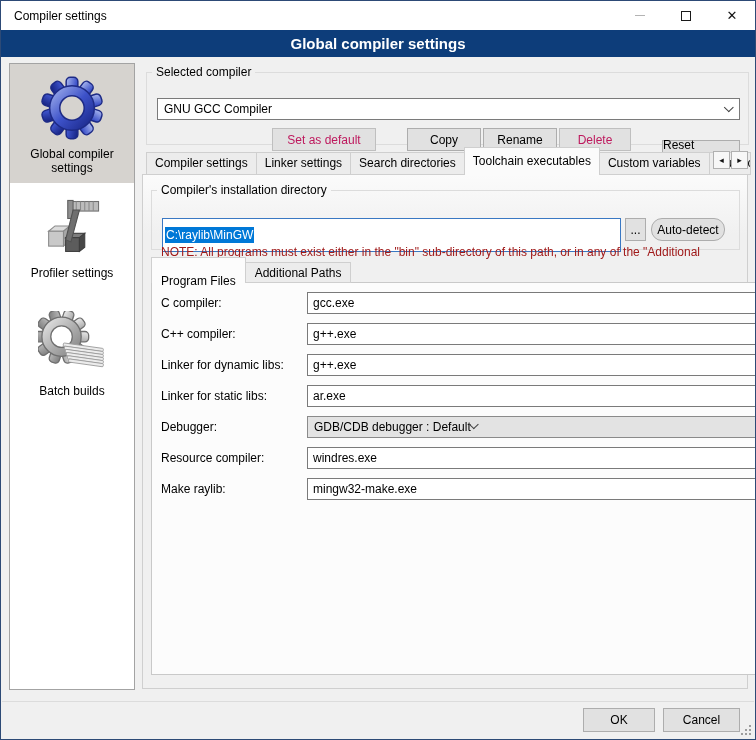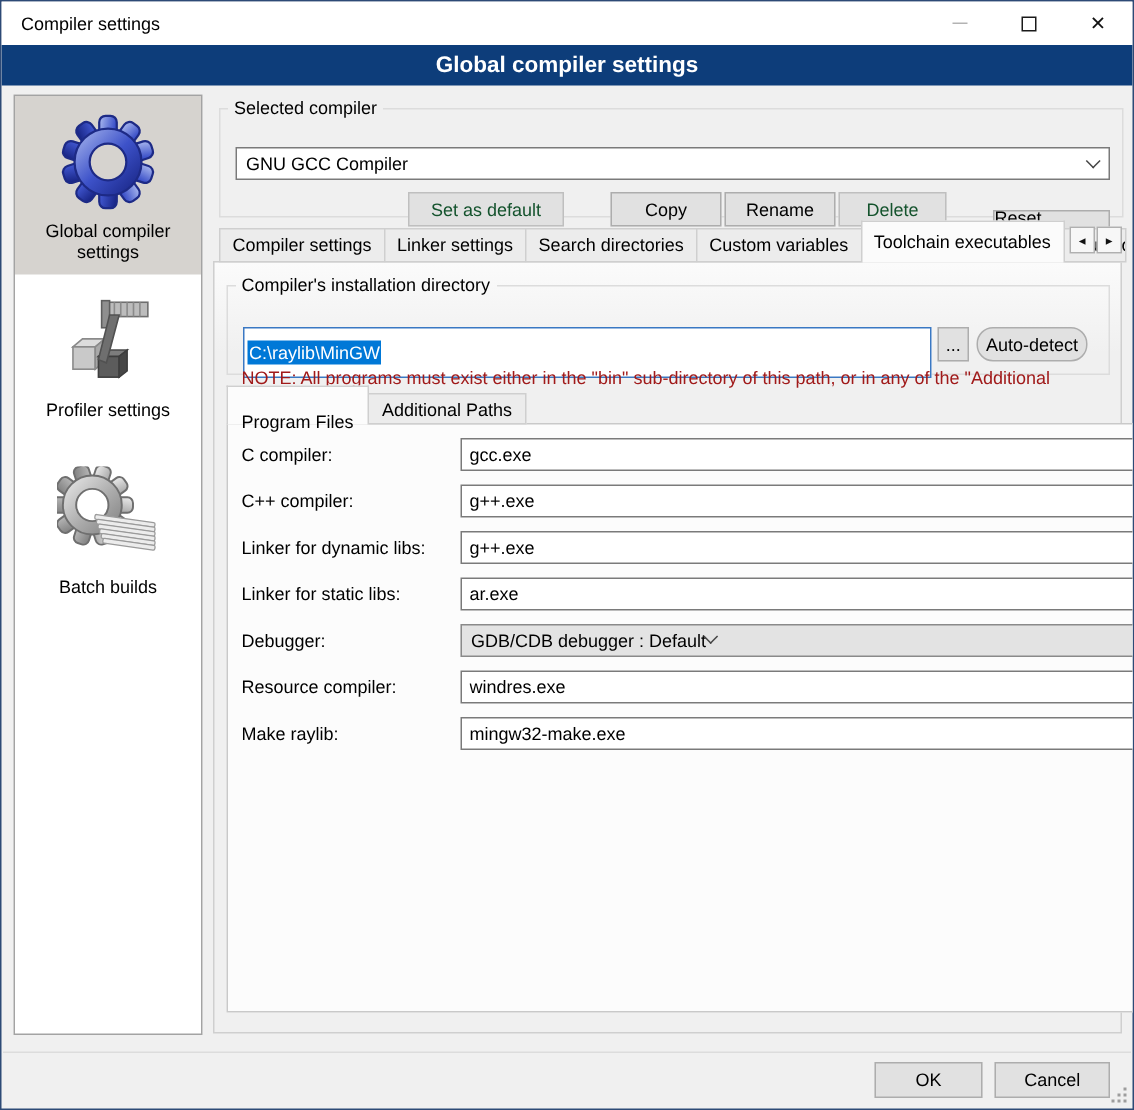--- a/index.html
+++ b/index.html
@@ -45,21 +45,21 @@
            display:flex; align-items:center; padding:0 6px; }
   .combo .combo-text { flex:1; overflow:hidden; white-space:nowrap; }
   .chev { width:7px; height:7px; border-left:1.4px solid #444; border-bottom:1.4px solid #444;
           transform:rotate(-45deg) translate(1px,-2px); flex:none; }
   .combo-main { left:10px; top:19px; width:583px;gap:27px; }
 
   
   .btn { background:#e1e1e1; border:1px solid #adadad; font-size:12px; height:23px;
          display:flex; align-items:center; justify-content:center;
          font-family:"Liberation Sans", sans-serif; }
-  .btn.disabled { color:#14532d; border-color:#bfbfbf; }
+  .btn.disabled { color:#be185d; border-color:#bfbfbf; }
   .btnrow { position:absolute; left:0; right:8px; top:49px; height:23px; display:flex;
             justify-content:flex-end; }
   .btnrow .gap { width:31px; }
   .btnrow .btn + .btn { margin-left:2px; }
   .w104{width:104px;} .w74{width:74px;} .w72{width:72px;} .w78{width:78px;margin-top:12px;}
 
   
   .tabs { position:absolute; left:145px; top:146px; height:28px; display:flex;
           align-items:flex-end; z-index:3; }
   .tab { height:23px; background:#ececec; border:1px solid #cfcfcf; padding:3px 8px 0 8px;
@@ -240,22 +240,22 @@
       <div class="btn disabled w72">Delete</div>
       <div class="gap"></div>
       <div class="btn w78">Reset defaults</div>
     </div>
   </fieldset>
 
   <div class="tabs">
     <div class="tab">Compiler settings</div>
     <div class="tab">Linker settings</div>
     <div class="tab">Search directories</div>
+    <div class="tab active">Toolchain executables</div>
     <div class="tab">Custom variables</div>
-    <div class="tab active">Toolchain executables</div>
     <div class="tab clipped">Build options</div>
   </div>
   <div class="tab-arrows">
     <div class="arrow-btn">
         <span>◂</span>
       </div>
     <div class="arrow-btn">
         <span>▸</span>
       </div>
   </div>

